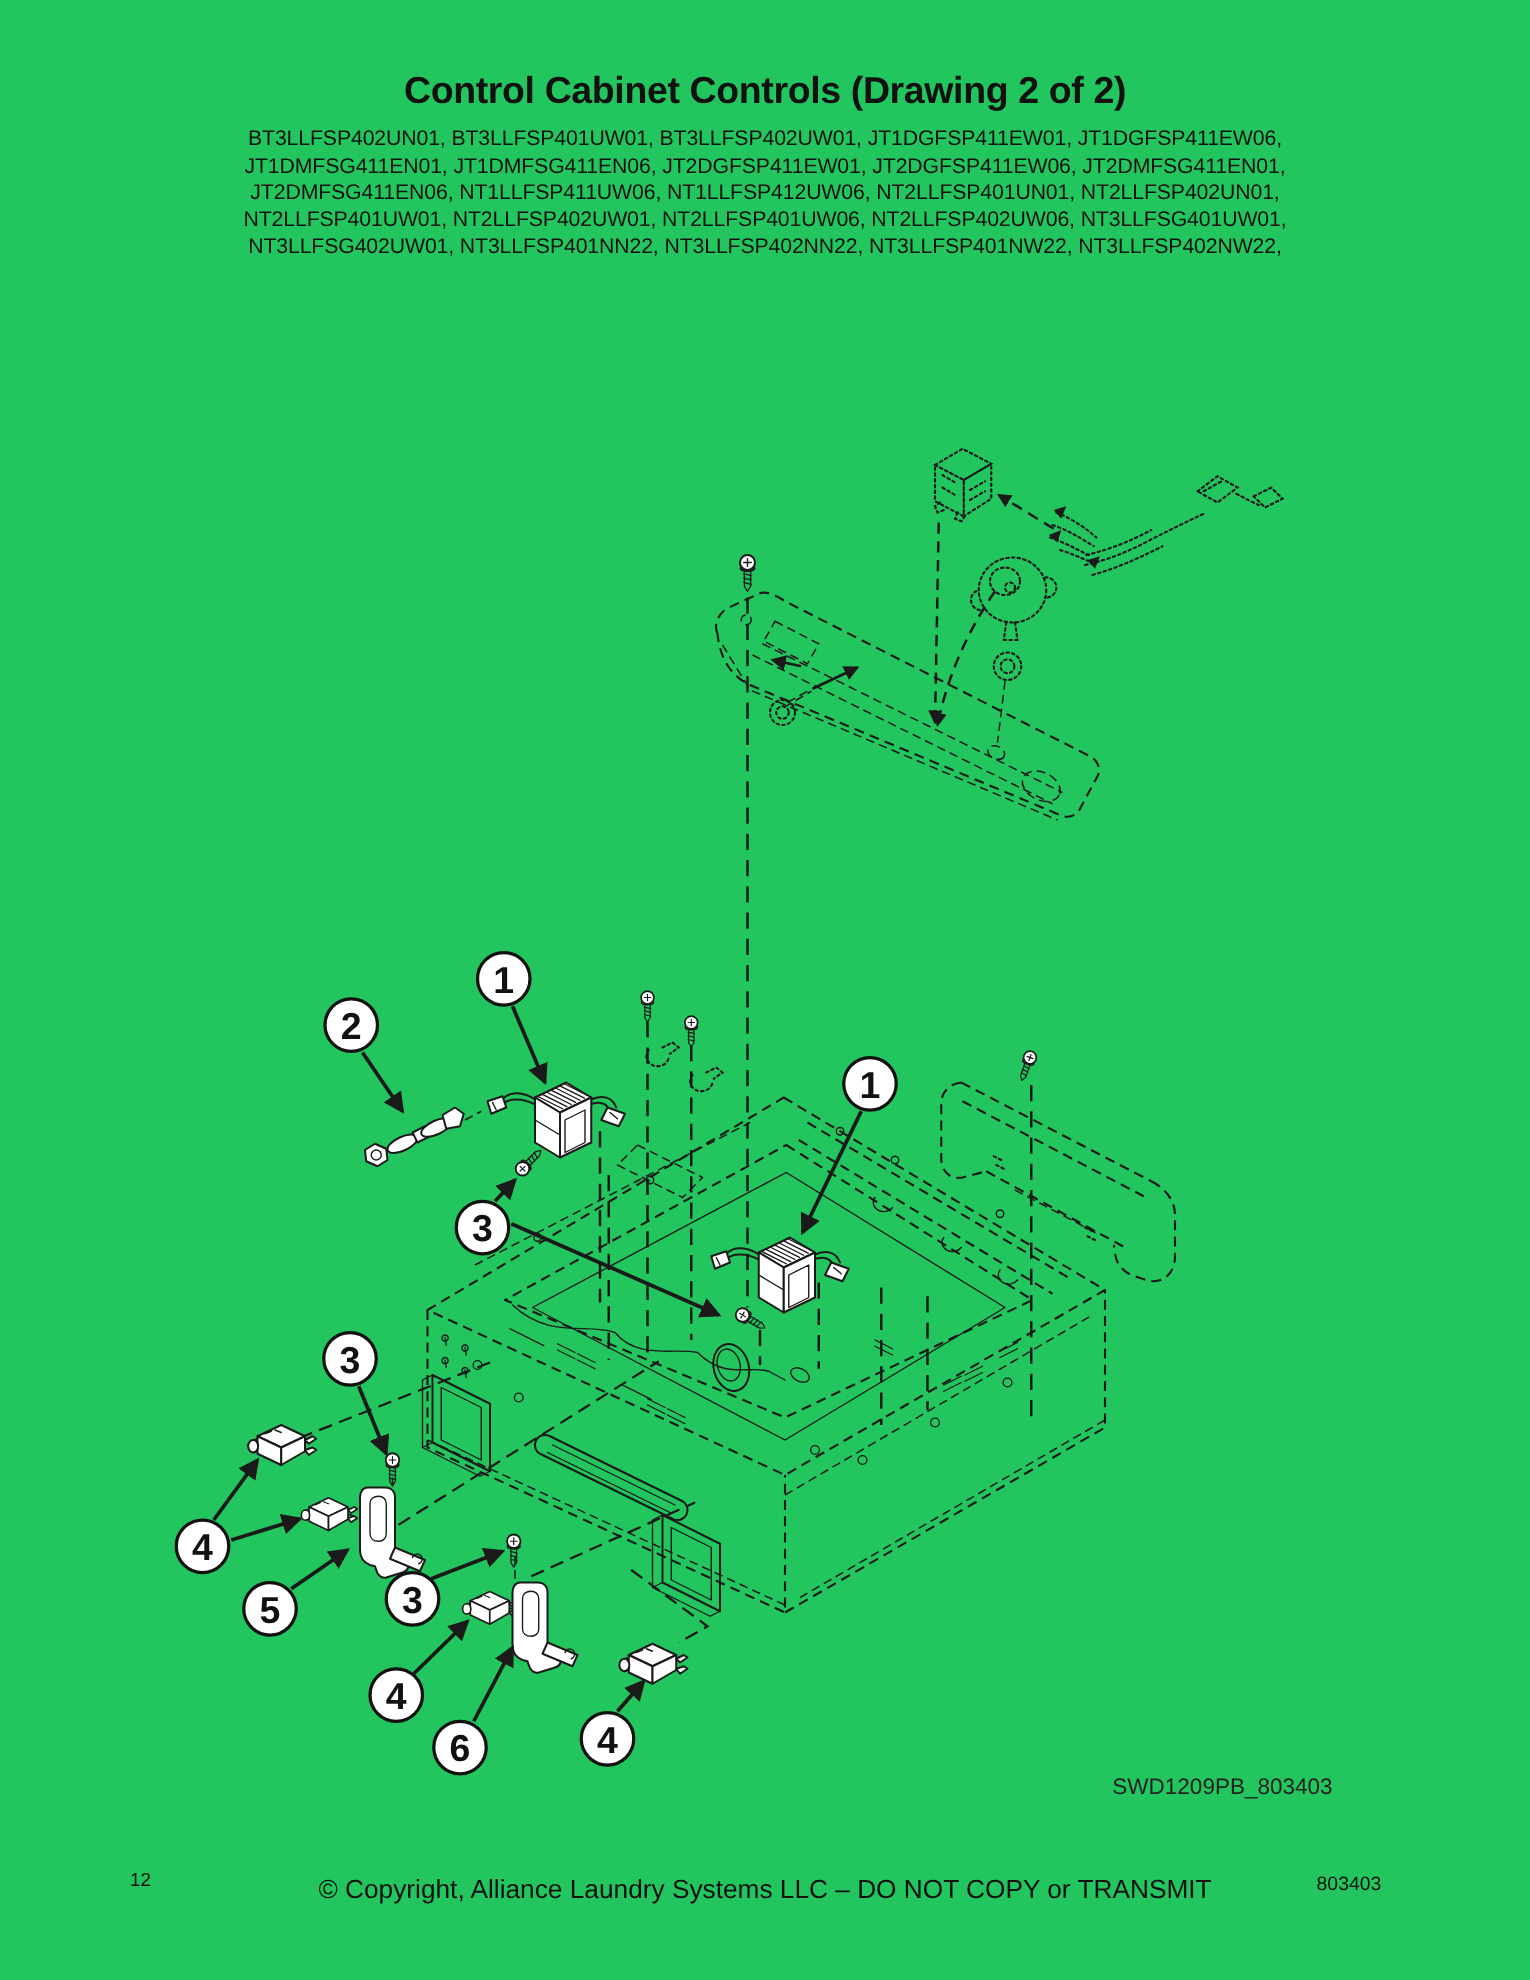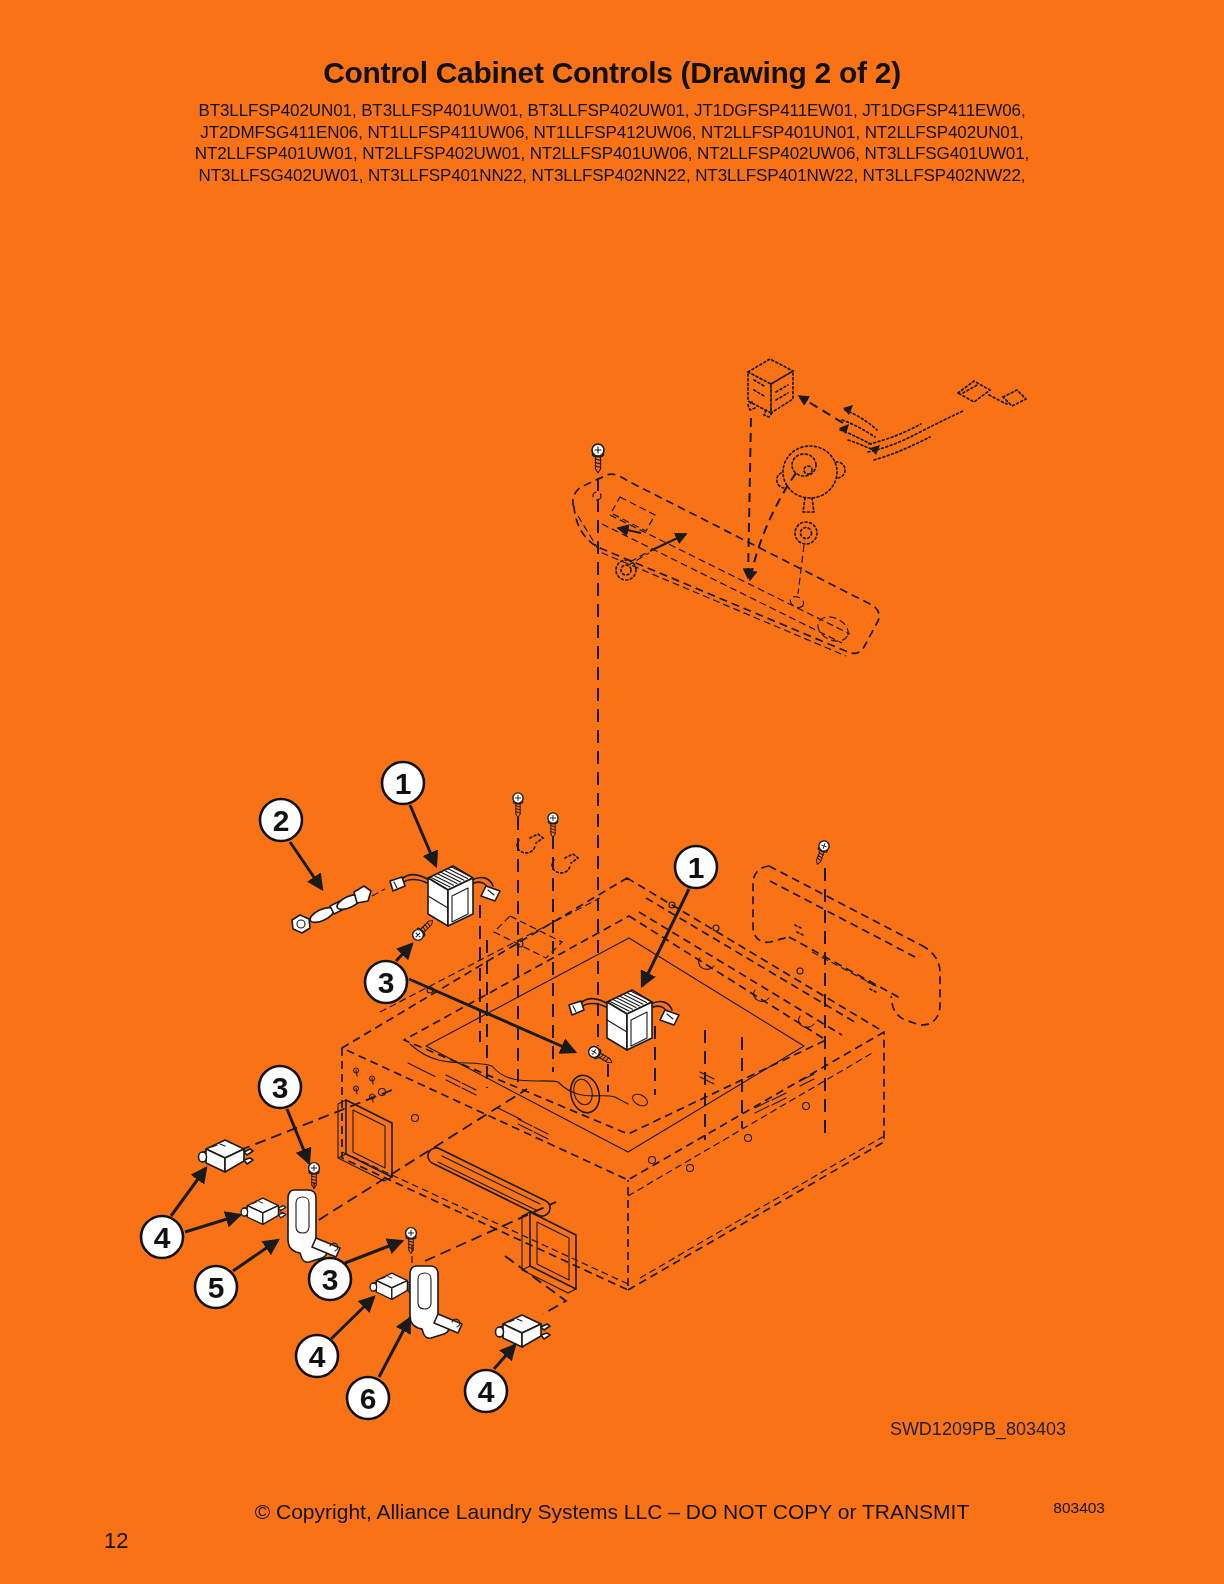--- a/index.html
+++ b/index.html
@@ -1,24 +1,24 @@
 <!DOCTYPE html>
 <html><head>
 <meta charset="utf-8">
 <style>
   html,body{margin:0;padding:0;background:#e8e8e8;}
-  .page{position:relative;width:1224px;height:1584px;background:#f97316;overflow:hidden;
+  .page{position:relative;width:1224px;height:1584px;background:#22c55e;overflow:hidden;
         font-family:"Liberation Sans",sans-serif;color:#111;}
   .title{position:absolute;top:56px;left:0;width:100%;text-align:center;
          font-size:30px;font-weight:bold;letter-spacing:-0.3px;}
   .models{position:absolute;top:100px;left:0;width:100%;text-align:center;
           font-size:17px;line-height:21.6px;letter-spacing:-0.1px;}
   .models div{white-space:nowrap;}
   .drawing-code{position:absolute;top:1419px;right:158px;font-size:18px;color:#222;}
-  .pageno{position:absolute;top:1496px;left:104px;font-size:22px;margin-top:32px;}
+  .pageno{position:absolute;top:1496px;left:104px;font-size:15px;}
   .copyright{position:absolute;top:1500px;left:0;width:100%;text-align:center;font-size:21px;}
   .docno{position:absolute;top:1499px;right:119px;font-size:15.5px;text-align:right;}
   svg.diagram{position:absolute;left:0;top:0;}
   .s{fill:none;stroke:#1a1a1a;stroke-width:1.6;stroke-linecap:round;stroke-linejoin:round;}
   .sw1{stroke-width:1.1;}
   .d{fill:none;stroke:#1a1a1a;stroke-width:1.7;stroke-dasharray:8 5;stroke-linecap:butt;stroke-linejoin:round;}
   .dt{fill:none;stroke:#1a1a1a;stroke-width:1.2;stroke-dasharray:7 4;}
   .dd{fill:none;stroke:#1a1a1a;stroke-width:1.7;stroke-dasharray:2 2.6;stroke-linecap:round;}
   .ld{fill:none;stroke:#1a1a1a;stroke-width:1.8;stroke-dasharray:11 6;}
   .ld2{fill:none;stroke:#1a1a1a;stroke-width:2;stroke-dasharray:13 8;}
@@ -32,20 +32,21 @@
 </style>
 </head>
 <body>
 
 <div class="page">
 
   <div class="title">Control Cabinet Controls (Drawing 2 of 2)</div>
 
   <div class="models">
     <div>BT3LLFSP402UN01, BT3LLFSP401UW01, BT3LLFSP402UW01, JT1DGFSP411EW01, JT1DGFSP411EW06,</div>
+    <div>JT1DMFSG411EN01, JT1DMFSG411EN06, JT2DGFSP411EW01, JT2DGFSP411EW06, JT2DMFSG411EN01,</div>
     <div>JT2DMFSG411EN06, NT1LLFSP411UW06, NT1LLFSP412UW06, NT2LLFSP401UN01, NT2LLFSP402UN01,</div>
     <div>NT2LLFSP401UW01, NT2LLFSP402UW01, NT2LLFSP401UW06, NT2LLFSP402UW06, NT3LLFSG401UW01,</div>
     <div>NT3LLFSG402UW01, NT3LLFSP401NN22, NT3LLFSP402NN22, NT3LLFSP401NW22, NT3LLFSP402NW22,</div>
   </div>
 
   <svg class="diagram" width="1224" height="1584" viewBox="0 0 1224 1584">
     <defs>
       <marker id="ah" viewBox="0 0 10 10" refX="8.6" refY="5" markerWidth="5.6" markerHeight="5.6" orient="auto-start-reverse">
         <path d="M0,0 L10,5 L0,10 Z" fill="#1a1a1a"></path>
       </marker>

